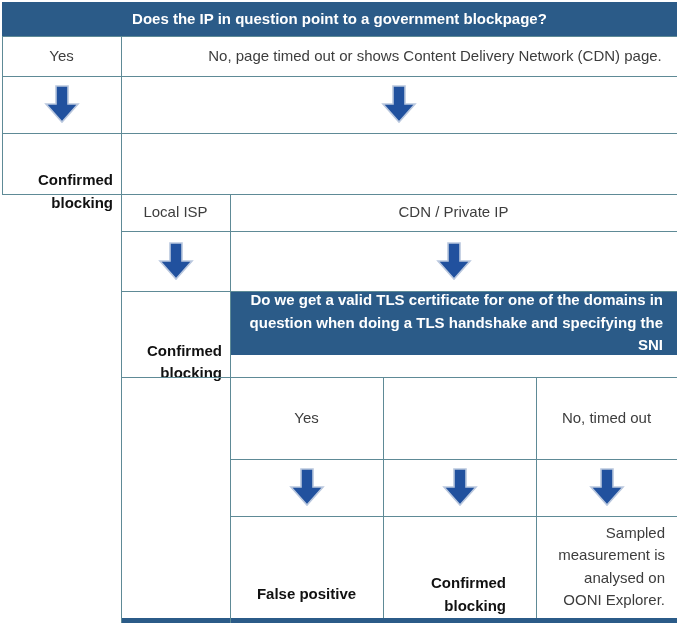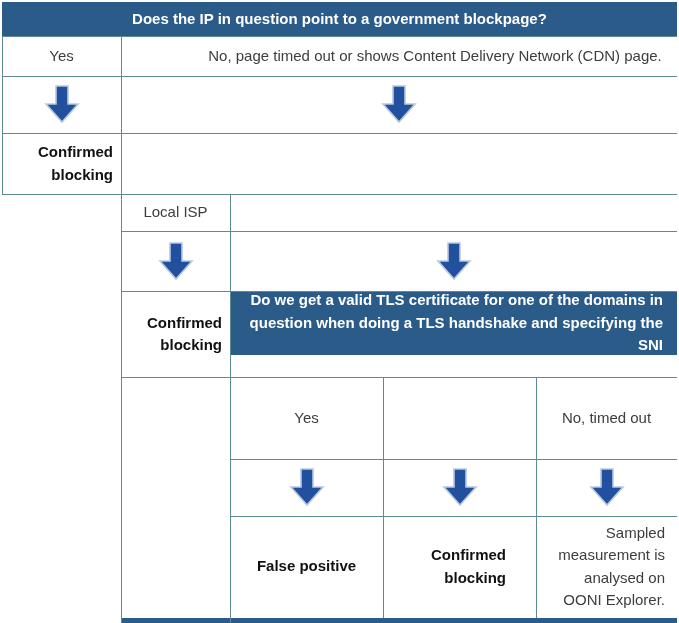--- a/index.html
+++ b/index.html
@@ -11,21 +11,21 @@
   }
   html,body{margin:0;padding:0;background:#ffffff;}
   body{font-family:"Liberation Sans","DejaVu Sans",sans-serif;}
   #stage{position:relative;width:679px;height:623px;background:#ffffff;overflow:hidden;}
   .cell{
     position:absolute;box-sizing:border-box;
     display:flex;align-items:center;justify-content:center;
     text-align:right;font-size:15px;line-height:1.5;color:var(--body-text);
   }
   .blue{background:var(--header-bg);color:#ffffff;font-weight:600;}
-  .bold{font-weight:700;color:var(--bold-text);}
+  .bold{font-weight:700;color:var(--bold-text);margin-top:28px;}
   .line{position:absolute;background:var(--border);}
   .arrow-svg{display:block;}
   .dropdown-btn{
     position:absolute;top:2px;right:3px;width:17px;height:16px;
     background:#dde3eb;border:1px solid #f2f5f8;box-sizing:border-box;
     display:flex;align-items:center;justify-content:center;cursor:pointer;
   }
   .dropdown-tri{
     width:0;height:0;border-left:4px solid transparent;border-right:4px solid transparent;
     border-top:5px solid #9aa1ab;
@@ -59,20 +59,23 @@
       <path d="M12 1 H24 V19 H34 L18 37 L2 19 H12 Z" fill="var(--arrow)" stroke="#b9c7de" stroke-width="1.6"></path>
     </svg>
   </div>
 
   <div class="cell bold" style="left:2px;top:133px;width:119px;height:61px;padding:0 8px;">
     <span>Confirmed blocking</span>
   </div>
 
   <div class="cell" style="left:121px;top:194px;width:109px;height:37px;">
     <span>Local ISP</span>
+  </div>
+  <div class="cell" style="left:230px;top:194px;width:447px;height:37px;">
+    <span>CDN / Private IP</span>
   </div>
 
   <div class="cell" style="left:121px;top:231px;width:109px;height:60px;">
     <svg class="arrow-svg" width="36" height="39" viewBox="0 0 36 39">
       <path d="M12 1 H24 V19 H34 L18 37 L2 19 H12 Z" fill="var(--arrow)" stroke="#b9c7de" stroke-width="1.6"></path>
     </svg>
   </div>
   <div class="cell" style="left:230px;top:231px;width:447px;height:60px;">
     <svg class="arrow-svg" width="36" height="39" viewBox="0 0 36 39">
       <path d="M12 1 H24 V19 H34 L18 37 L2 19 H12 Z" fill="var(--arrow)" stroke="#b9c7de" stroke-width="1.6"></path>

